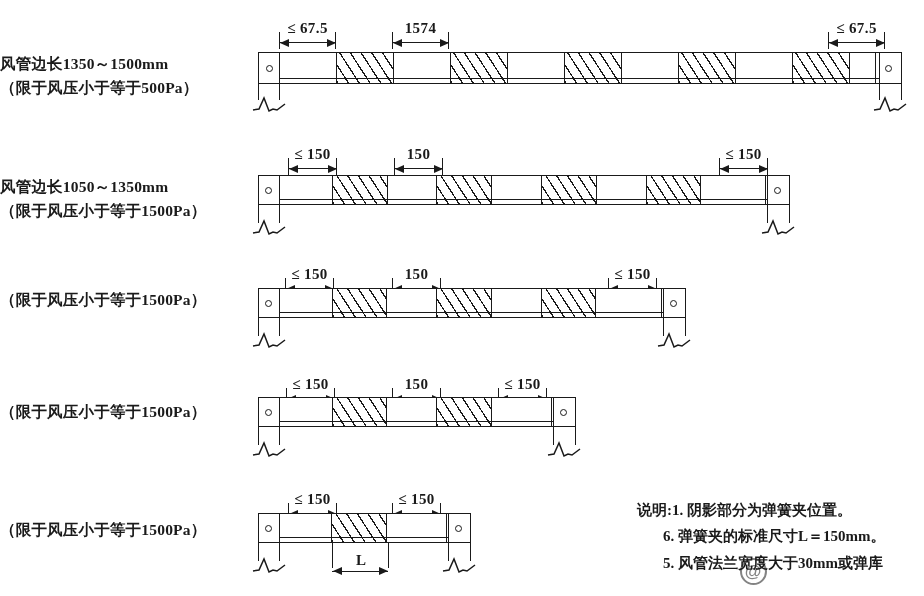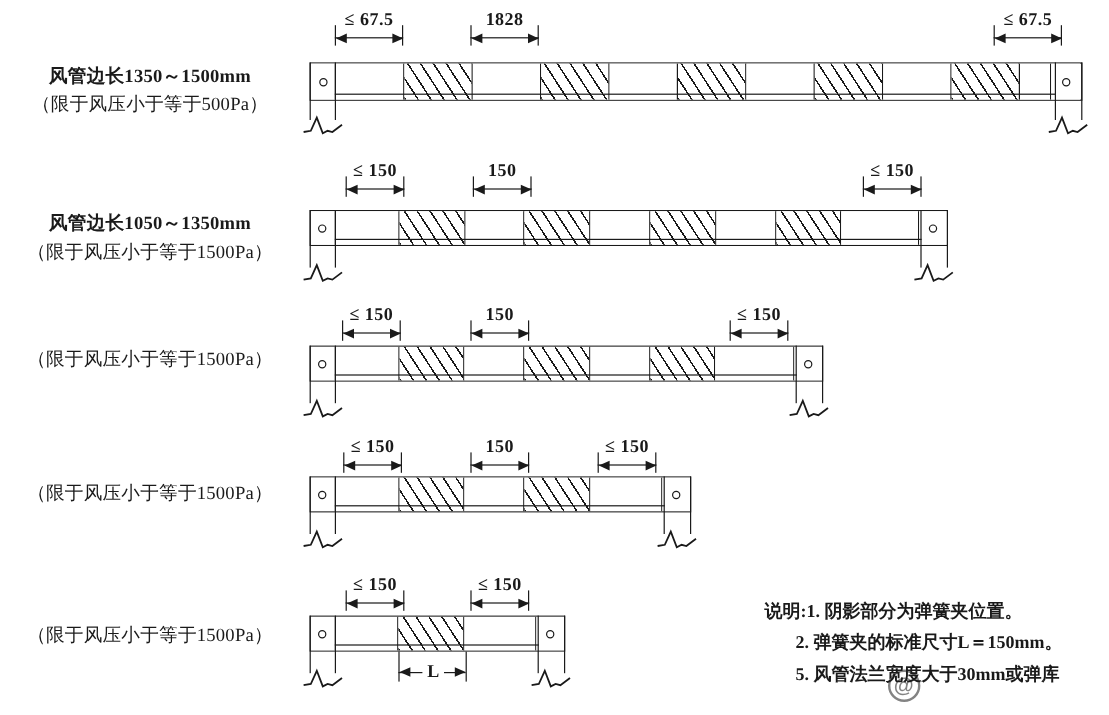--- a/index.html
+++ b/index.html
@@ -19,34 +19,33 @@
     position: absolute;
     left: 0; top: 0;
     width: 924px;
     height: 596px;
   }
 
   
   .row-label {
     position: absolute;
     width: 250px;
-    text-align: center;
     line-height: 1.55;
     letter-spacing: 0.2px;
   }
   .row-label .ln1 {
     display: block;
     font-size: 15.5px;
     font-weight: 600;
     white-space: nowrap;
   }
   .row-label .ln2 {
     display: block;
     font-size: 15.5px;
-    font-weight: 400;
+    font-weight: 700;
     white-space: nowrap;
   }
 
   
   .diagram {
     position: absolute;
   }
 
   
   .bar {
@@ -102,20 +101,21 @@
   
   .breaksym {
     position: absolute;
     overflow: visible;
   }
 
   
   .dim {
     position: absolute;
     height: 26px;
+    margin-top: 11px;
   }
   .dim .dim-text {
     position: absolute;
     left: 0;
     right: 0;
     top: -3px;
     text-align: center;
     font-size: 15px;
     font-weight: 600;
     white-space: nowrap;
@@ -218,21 +218,21 @@
 
     <div class="dim" style="left:279px; top:12px; width:57px;">
       <span class="dim-text">≤ 67.5</span>
       <div class="dim-line"></div>
       <div class="tick l"></div>
       <div class="tick r"></div>
       <div class="arrow l"></div>
       <div class="arrow r"></div>
     </div>
     <div class="dim" style="left:392px; top:12px; width:57px;">
-      <span class="dim-text">1828</span>
+      <span class="dim-text">1574</span>
       <div class="dim-line"></div>
       <div class="tick l"></div>
       <div class="tick r"></div>
       <div class="arrow l"></div>
       <div class="arrow r"></div>
     </div>
     <div class="dim" style="left:828px; top:12px; width:57px;">
       <span class="dim-text">≤ 67.5</span>
       <div class="dim-line"></div>
       <div class="tick l"></div>
@@ -505,21 +505,21 @@
     <div class="dim below" style="left:332px; top:551px; width:56px;">
       <div class="dim-line"></div>
       <div class="arrow l"></div>
       <div class="arrow r"></div>
     </div>
     <span class="l-label" style="left:352px; top:552px;">L</span>
   </div>
 
   <div class="notes" style="left:637px; top:497px;">
     <span class="note-line">说明:1. 阴影部分为弹簧夹位置。</span>
-    <span class="note-line indent">2. 弹簧夹的标准尺寸L＝150mm。</span>
+    <span class="note-line indent">6. 弹簧夹的标准尺寸L＝150mm。</span>
     <span class="note-line indent">5. 风管法兰宽度大于30mm或弹库</span>
   </div>
 
   <div class="watermark" style="left:740px; top:558px;">
     <span class="wm-mark">@</span>
   </div>
 
 </div>
 
 </body></html>

